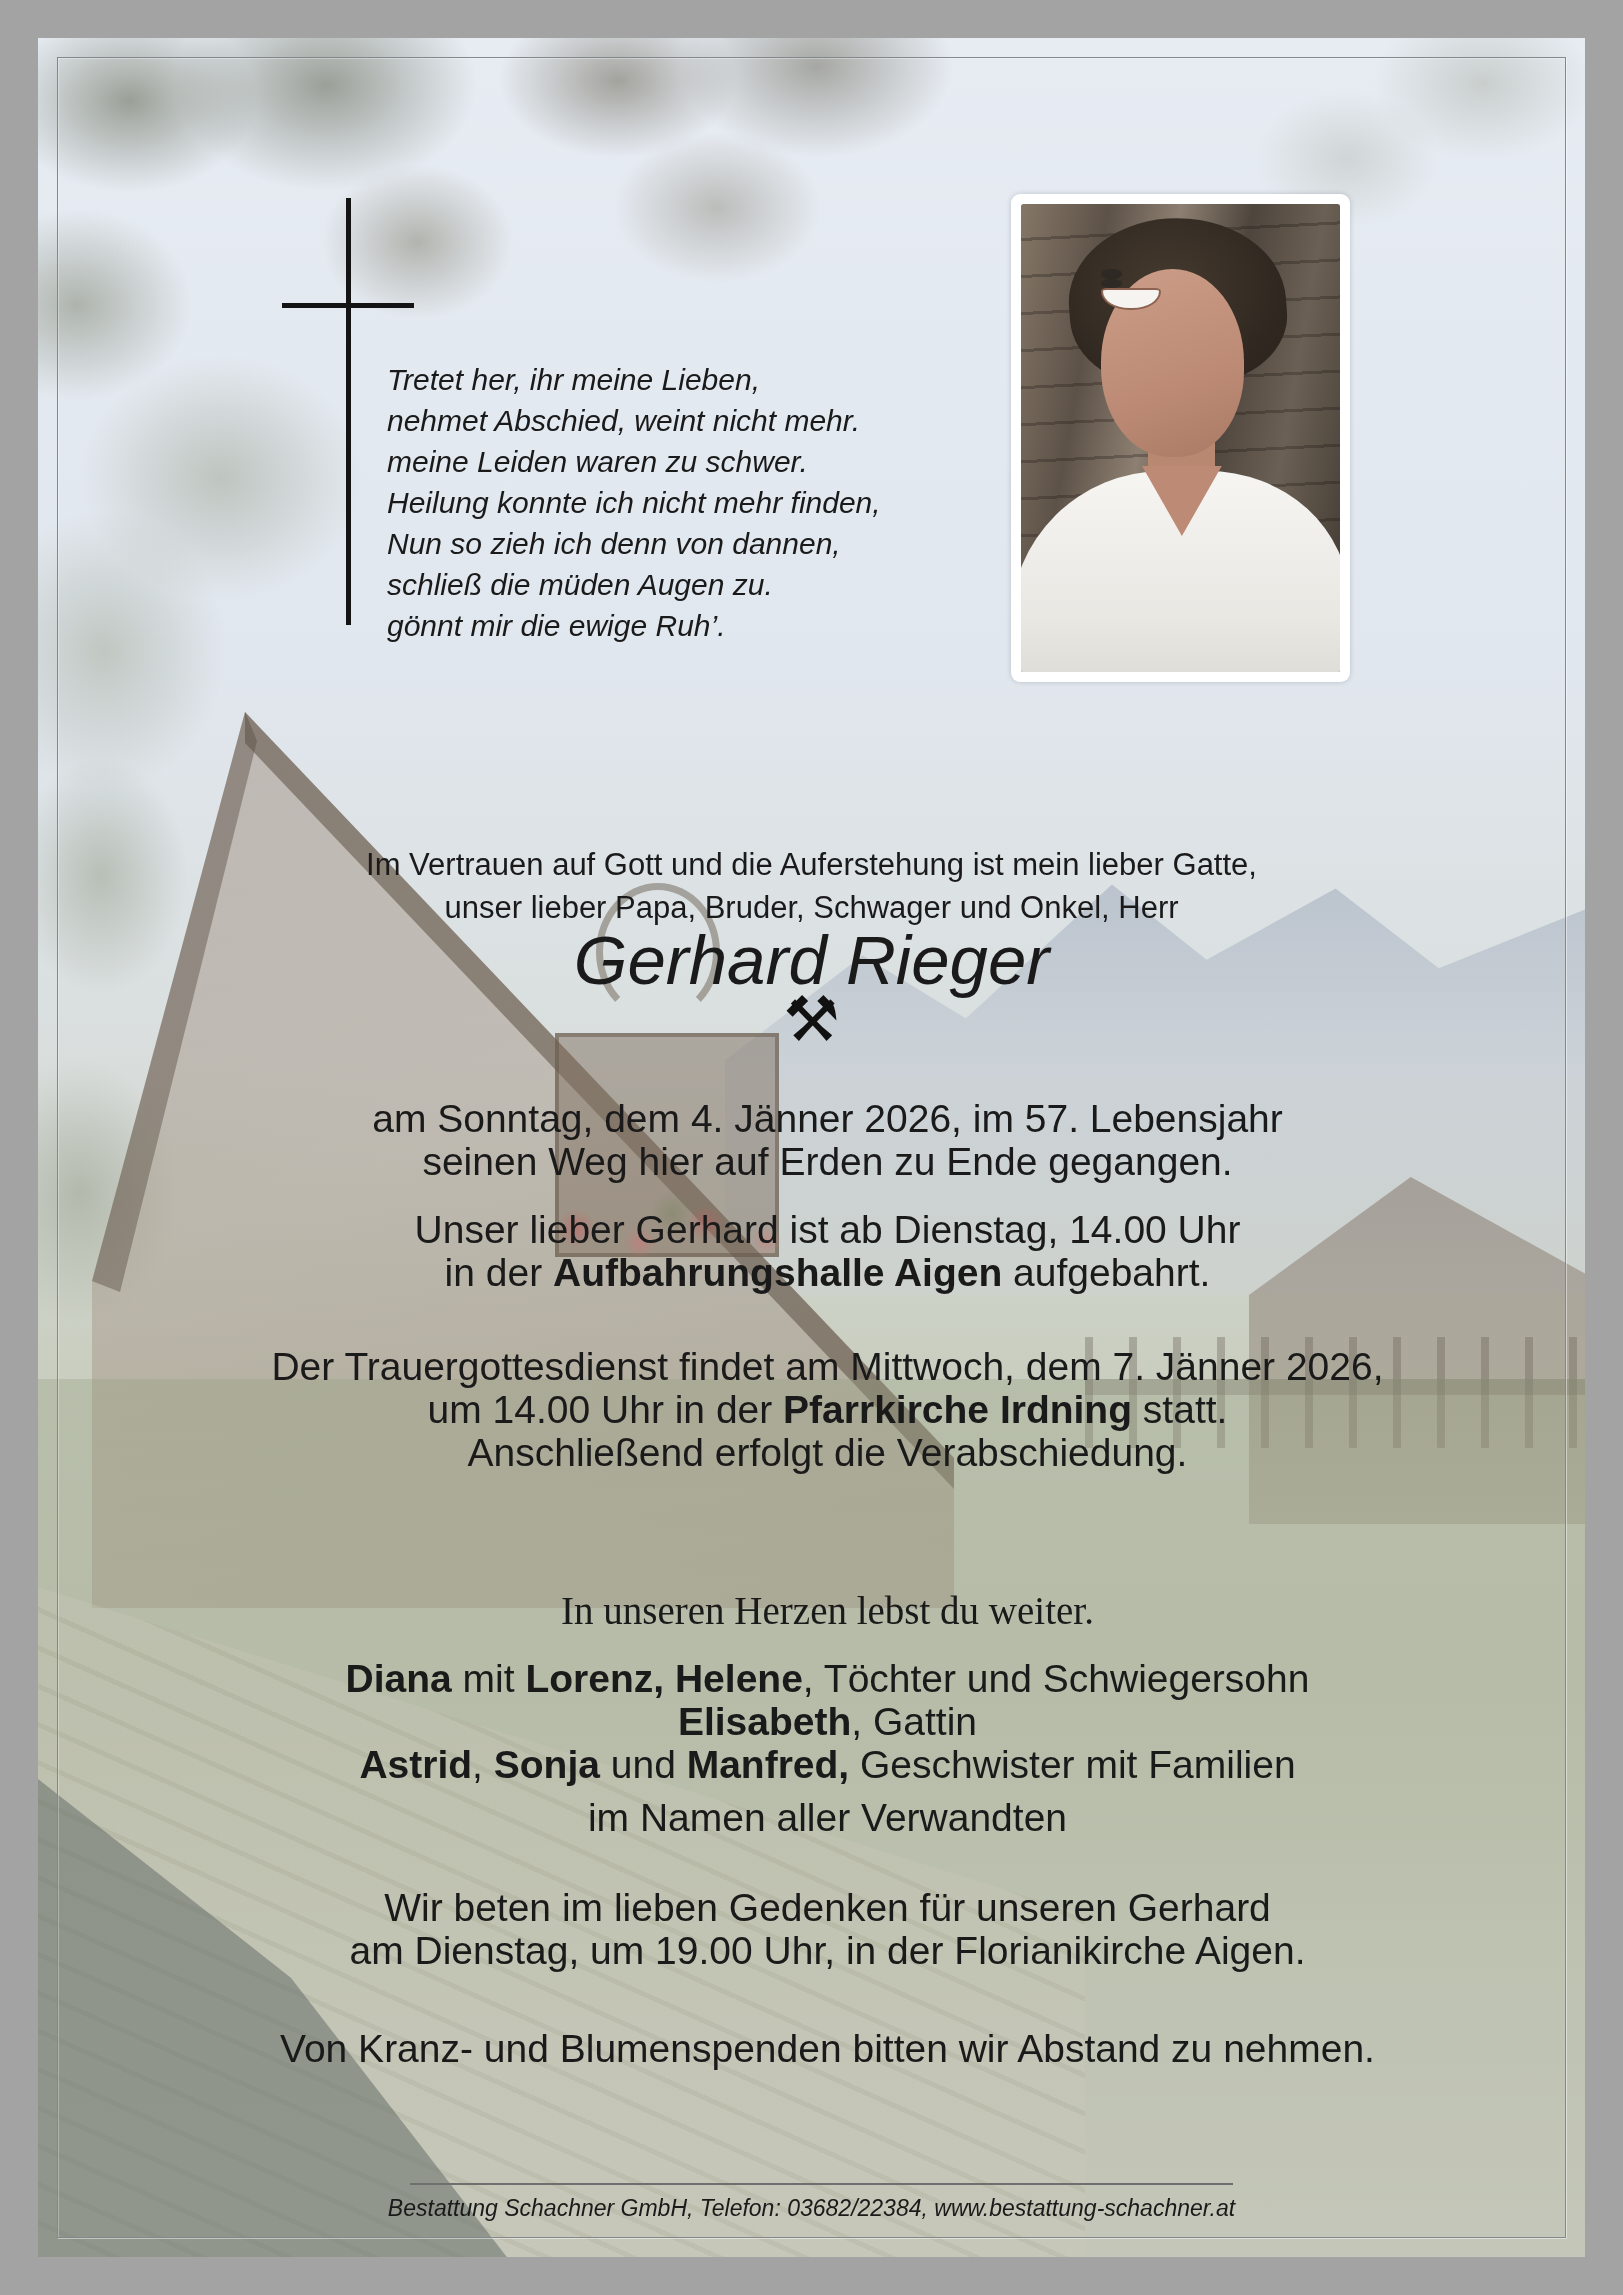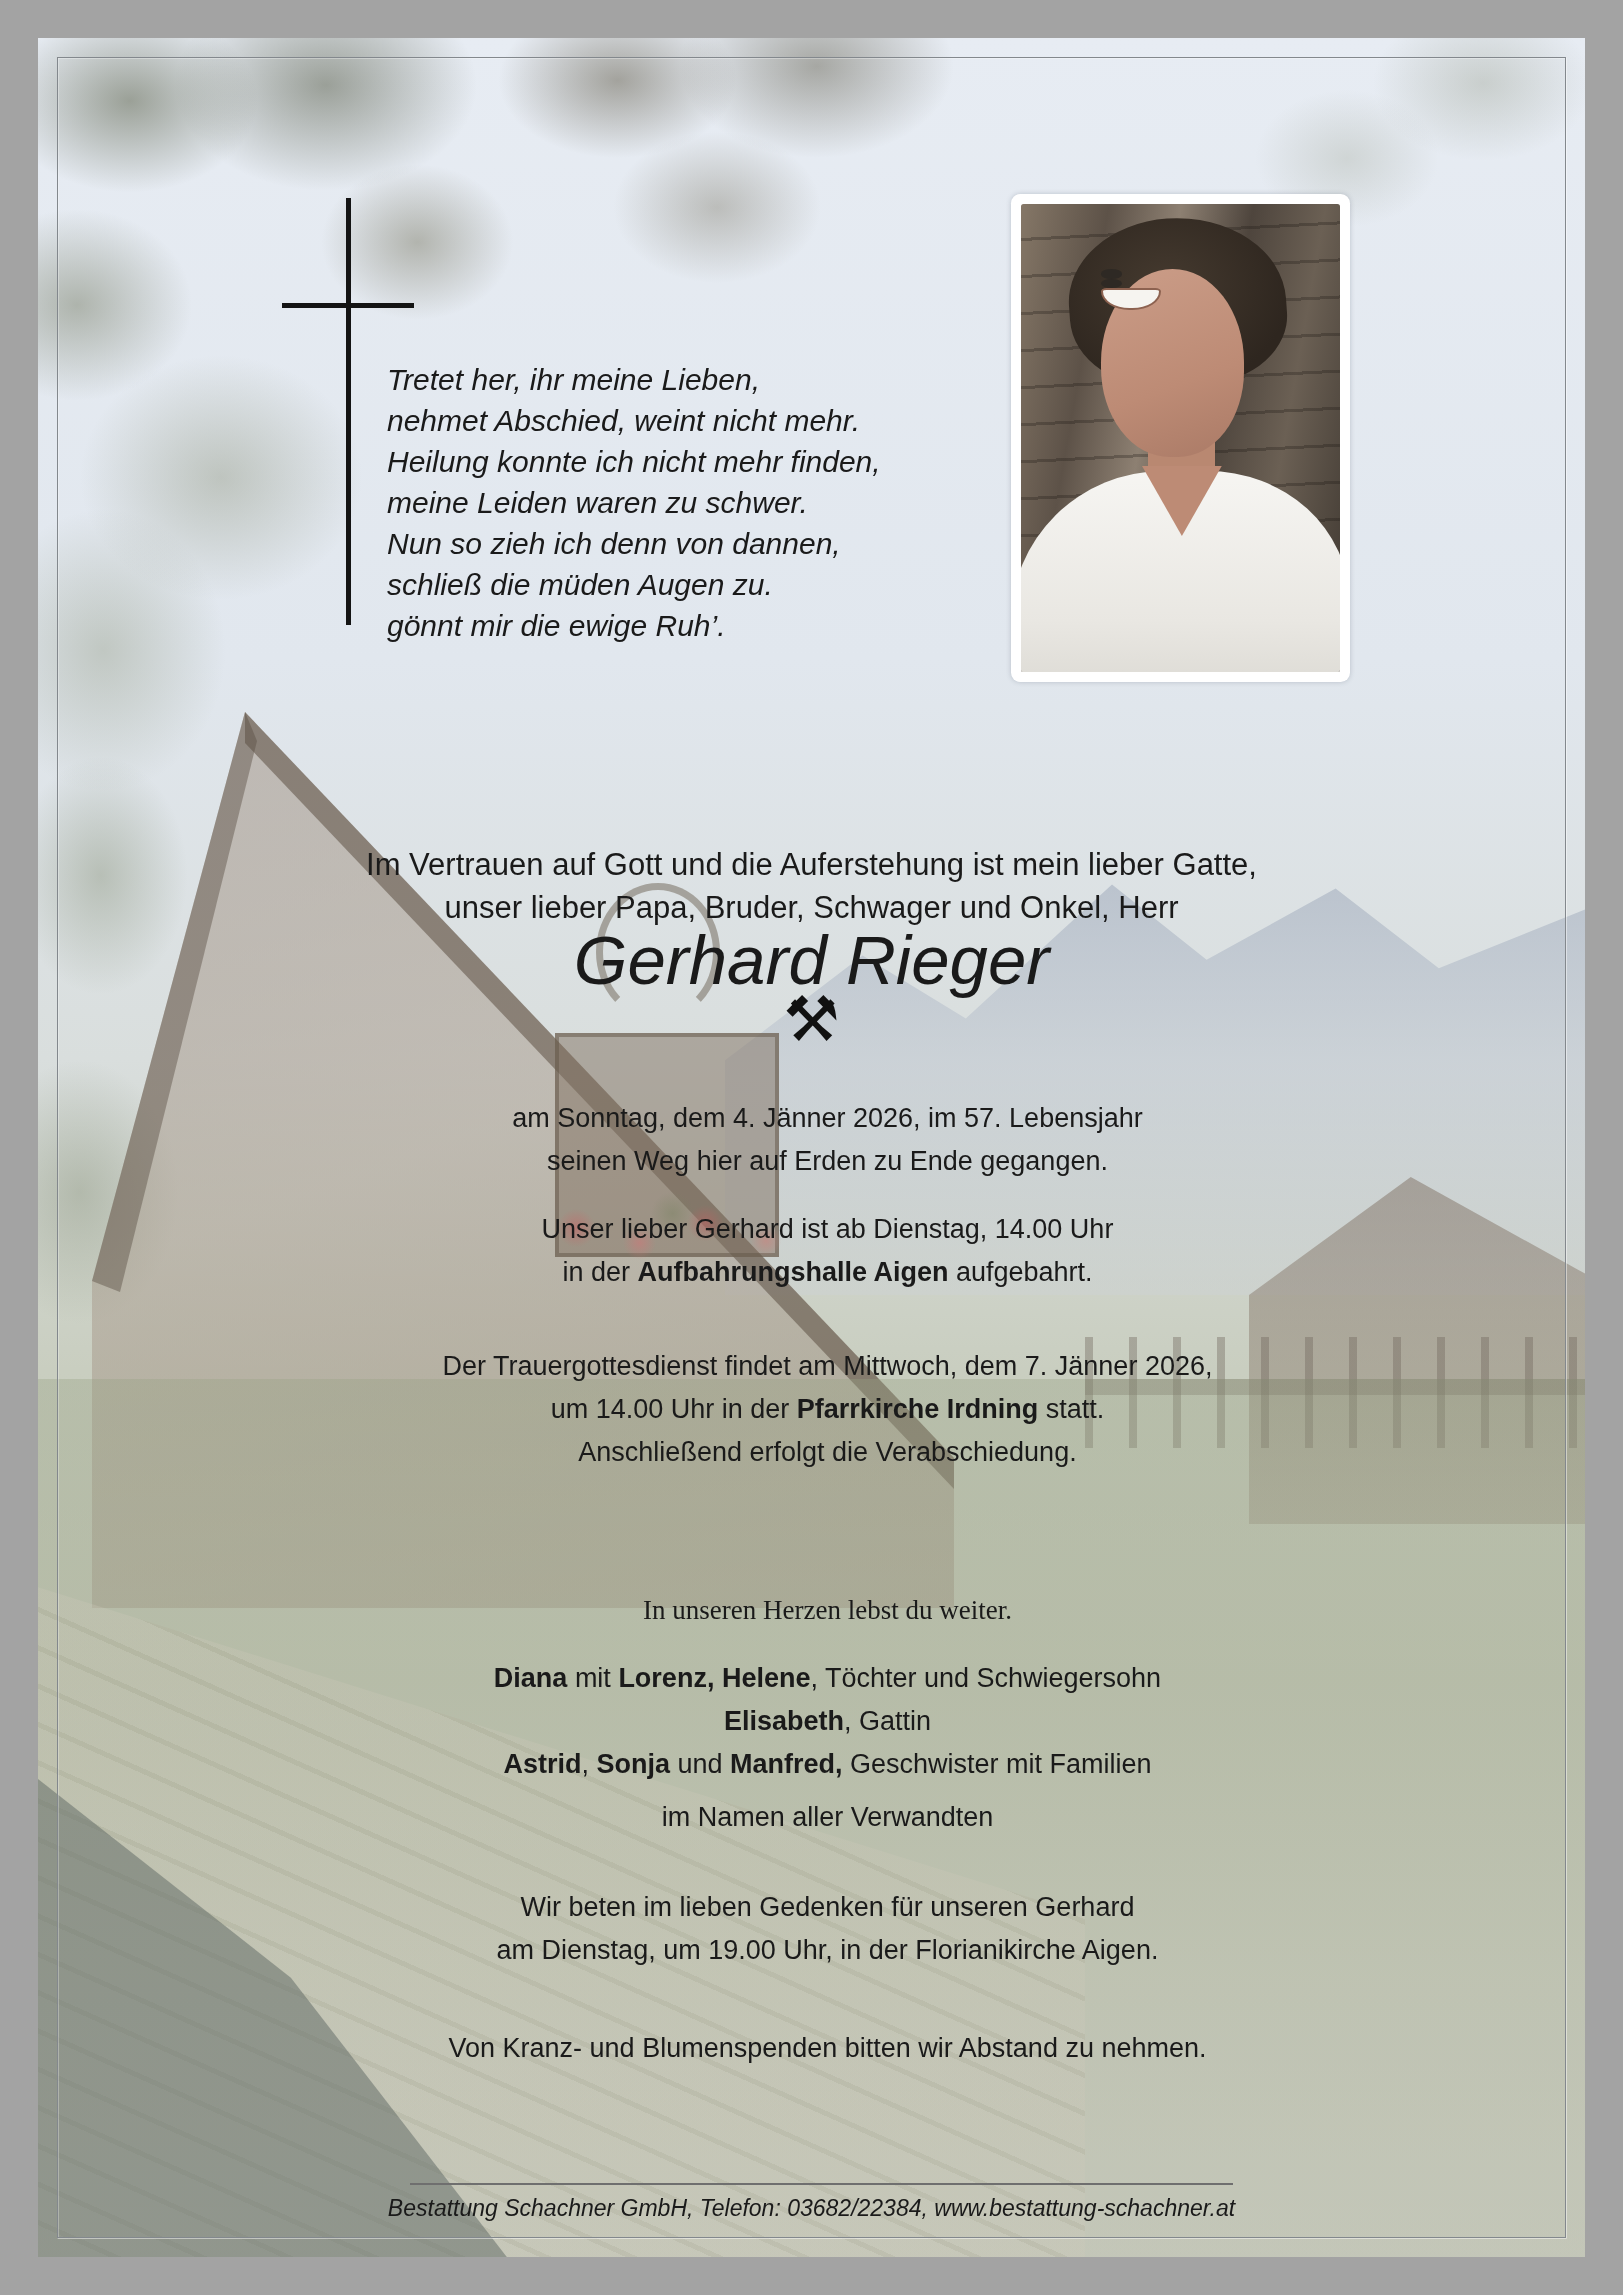--- a/index.html
+++ b/index.html
@@ -159,21 +159,21 @@
   .shirt{left:-3%;top:57%;width:106%;height:46%;
     background:linear-gradient(180deg,#f6f5f2 0%,#e9e7e2 70%,#dddbd5 100%);
     border-radius:45% 42% 0 0 / 70% 60% 0 0;}
   .collar{left:38%;top:56%;width:25%;height:15%;
     background:#bd8b75;clip-path:polygon(0 0,100% 0,50% 100%);}
   
   .center{position:absolute;left:38px;right:38px;text-align:center;}
   .intro{top:843px;font-size:31px;line-height:43px;}
   .name{top:921px;font-size:69px;line-height:79px;font-style:italic;}
   .sym{top:985px;font-size:63px;line-height:68px;color:#111;}
-  .para{font-size:27px;line-height:43px;padding-left:32px;}
+  .para{font-size:39px;line-height:43px;padding-left:32px;}
   .p-death{top:1097px;}
   .p-laying{top:1208px;}
   .p-service{top:1317px;margin-top:28px;}
   .p-place{top:1461px;font-size:26px;line-height:34px;}
   .p-memory{top:1589px;font-family:Liberation Serif, serif;}
   .p-family{top:1657px;}
   .p-relatives{top:1796px;}
   .p-prayer{top:1886px;}
   .p-flowers{top:2027px;}
   .rule{position:absolute;left:410px;top:2183px;width:823px;height:2px;background:#6f6f6f;}
@@ -204,22 +204,22 @@
   </div>
 
   <div class="frame"></div>
 
   <div class="cross-v"></div>
   <div class="cross-h"></div>
 
   <div class="poem">
       <div>Tretet her, ihr meine Lieben,</div>
       <div>nehmet Abschied, weint nicht mehr.</div>
+      <div>meine Leiden waren zu schwer.</div>
       <div>Heilung konnte ich nicht mehr finden,</div>
-      <div>meine Leiden waren zu schwer.</div>
       <div>Nun so zieh ich denn von dannen,</div>
       <div>schließ die müden Augen zu.</div>
       <div>gönnt mir die ewige Ruh’.</div>
     </div>
 
   <div class="photo">
     <div class="photo-img">
       <div class="hair"></div>
       <div class="neck"></div>
       <div class="shirt"></div>

